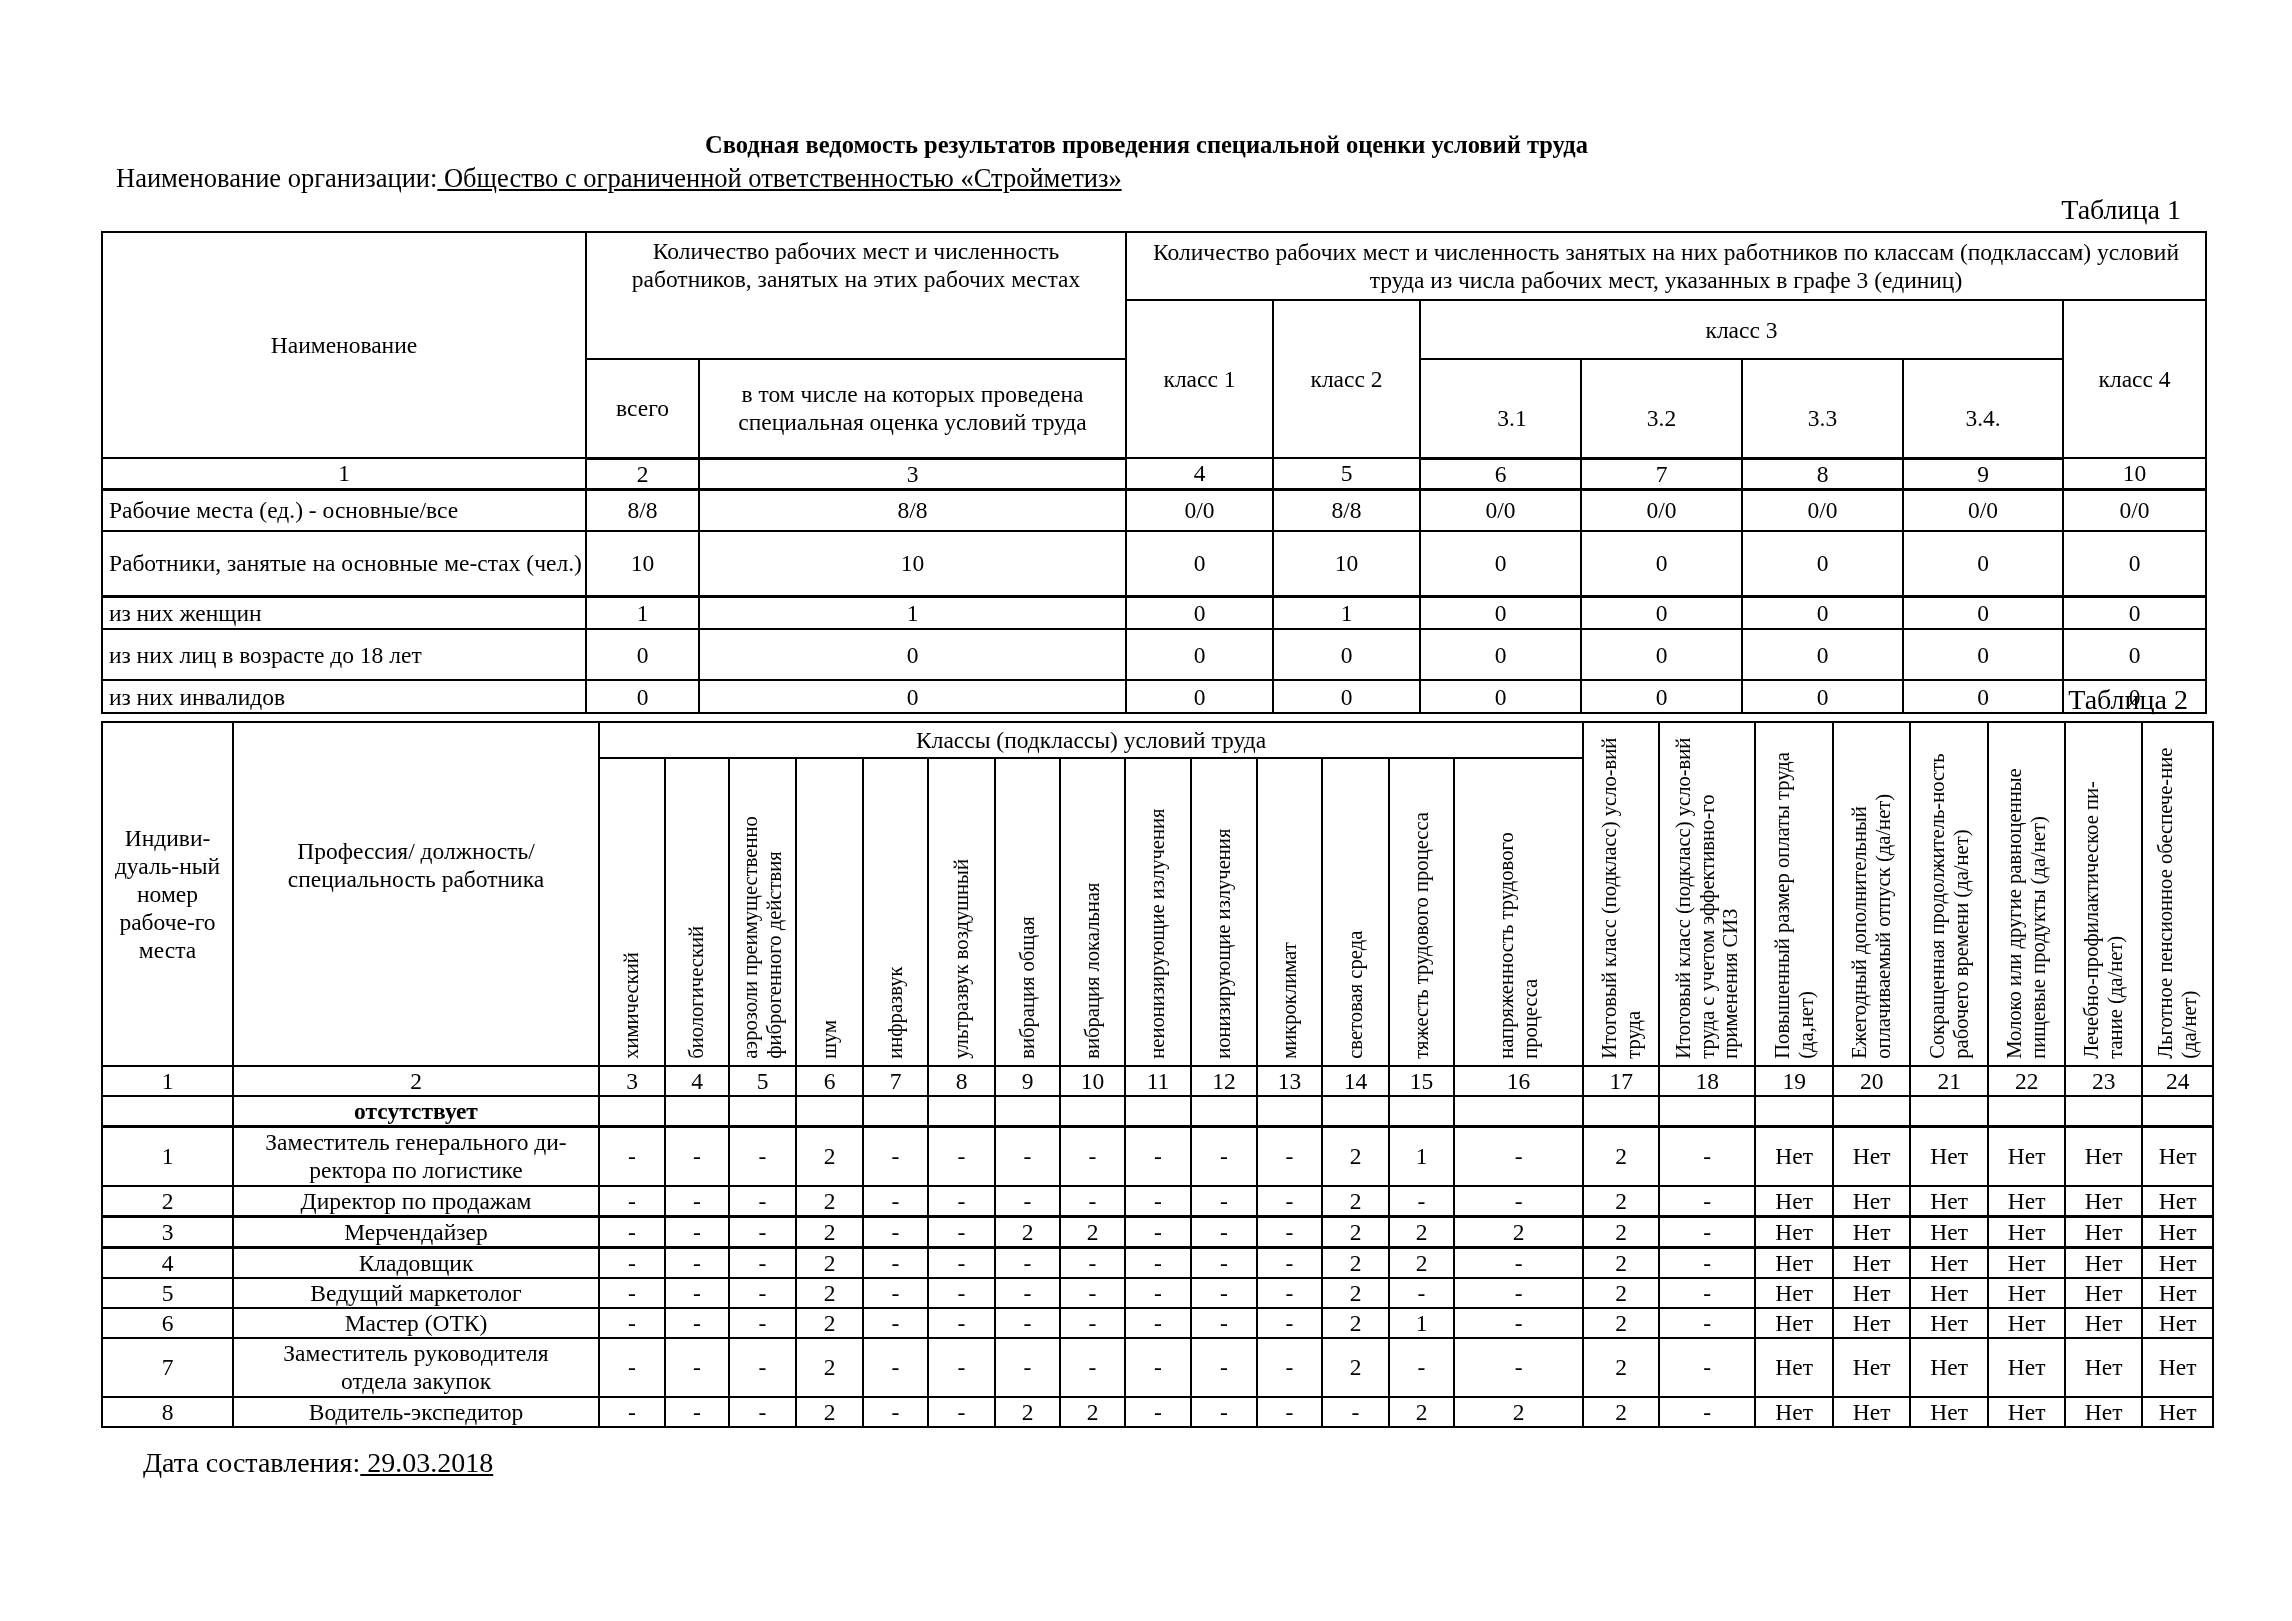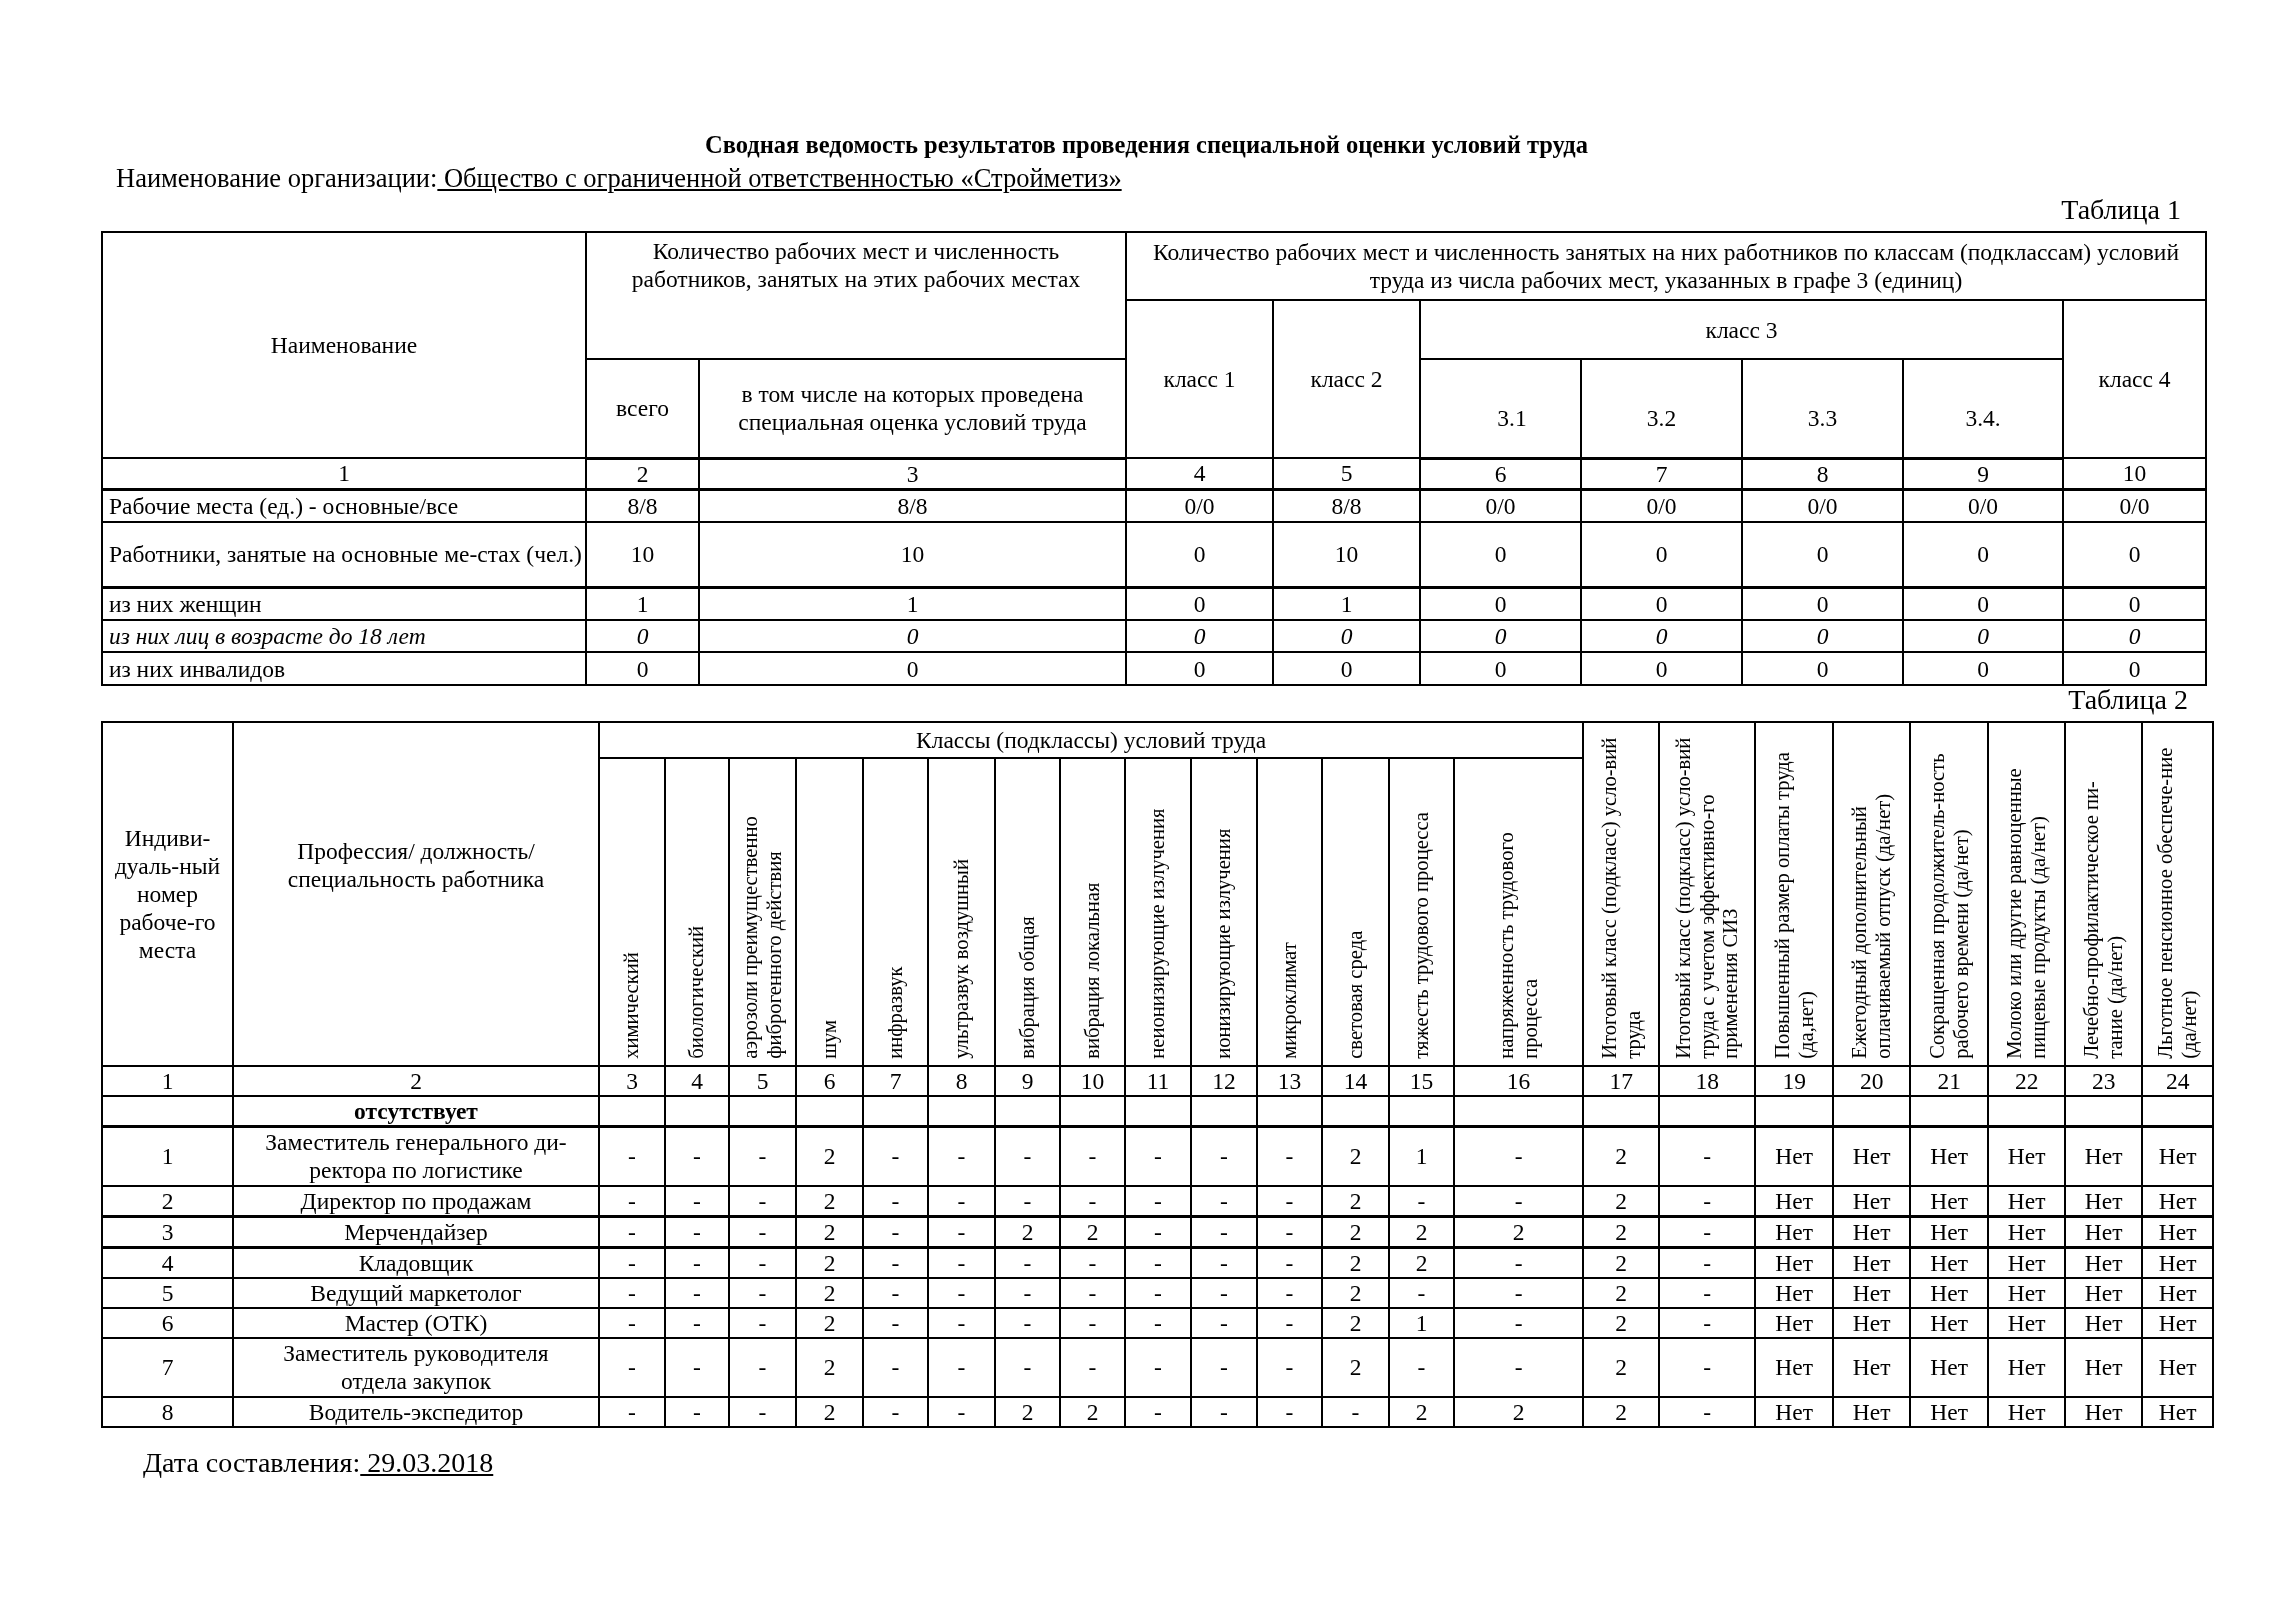--- a/index.html
+++ b/index.html
@@ -72,21 +72,21 @@
     <td>4</td>
     <td>5</td>
     <td>6</td>
     <td>7</td>
     <td>8</td>
     <td>9</td>
     <td>10</td>
   </tr>
   </tbody>
     <tbody id="t1-body">
-      <tr style="height: 33px;">
+      <tr style="height: 42px;">
         <td class="left">Рабочие места (ед.)  - основные/все</td>
         <td>8/8</td>
         <td>8/8</td>
         <td>0/0</td>
         <td>8/8</td>
         <td>0/0</td>
         <td>0/0</td>
         <td>0/0</td>
         <td>0/0</td>
         <td>0/0</td>
@@ -108,21 +108,21 @@
         <td>1</td>
         <td>1</td>
         <td>0</td>
         <td>1</td>
         <td>0</td>
         <td>0</td>
         <td>0</td>
         <td>0</td>
         <td>0</td>
       </tr>
-      <tr style="height: 32px; font-style: italic;">
+      <tr style="height: 51px;">
         <td class="left">из них лиц в возрасте до 18 лет</td>
         <td>0</td>
         <td>0</td>
         <td>0</td>
         <td>0</td>
         <td>0</td>
         <td>0</td>
         <td>0</td>
         <td>0</td>
         <td>0</td>

